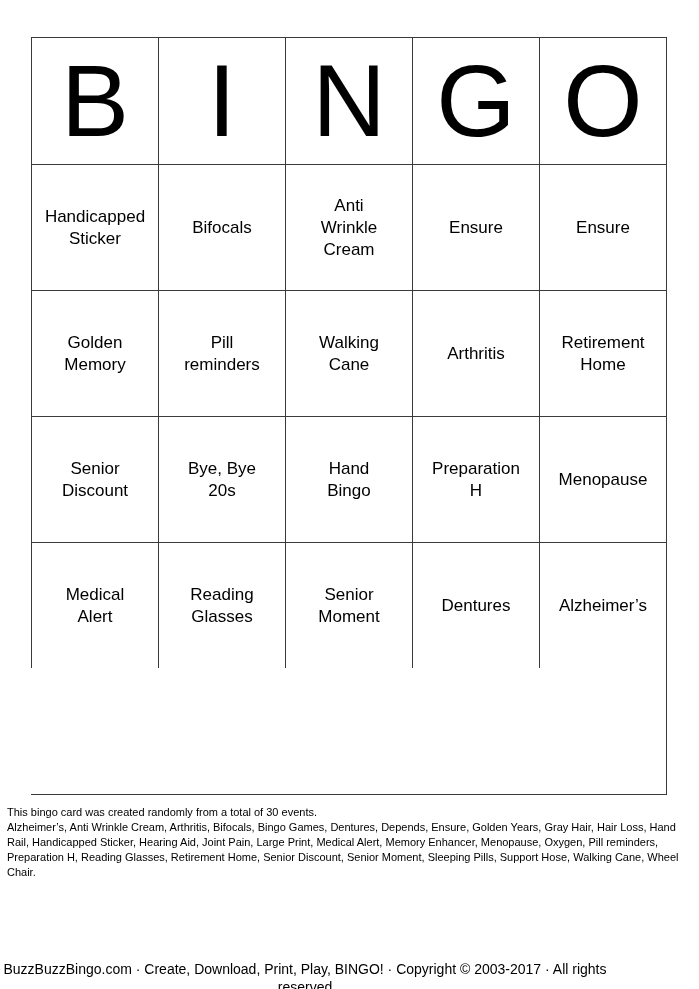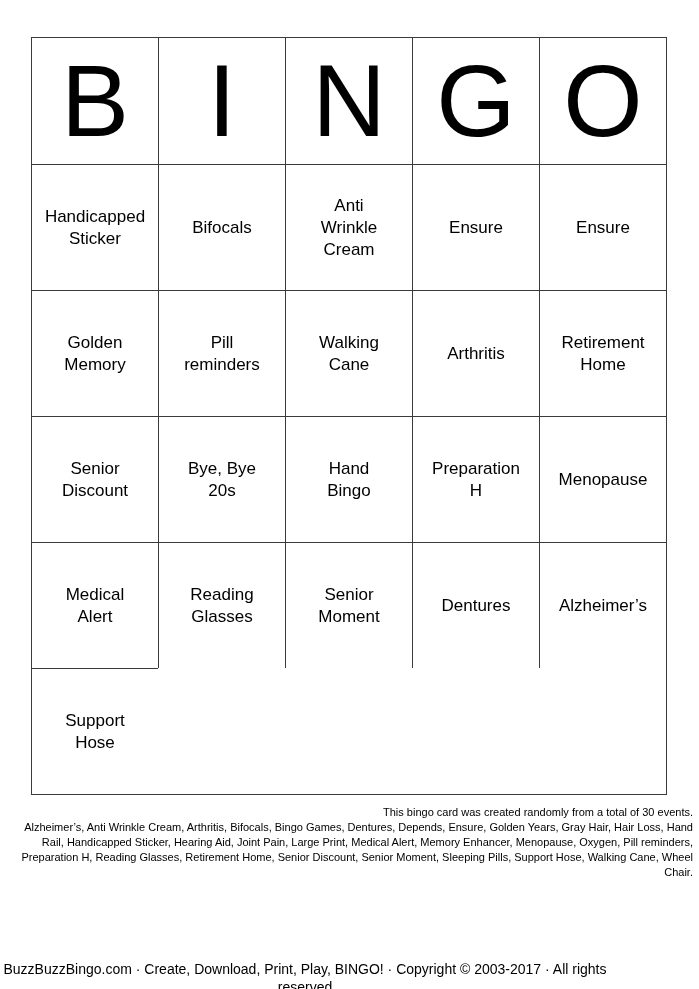--- a/index.html
+++ b/index.html
@@ -49,21 +49,21 @@
     white-space: pre-line;
     padding: 4px 6px;
   }
   .footer-block {
     position: absolute;
     left: 7px;
     top: 805px;
     width: 686px;
     font-size: 11px;
     line-height: 15px;
-    text-align: right;
+    text-align: left;
   }
   .footer-block div { margin: 0; }
   .credit {
     position: absolute;
     left: 0;
     top: 960px;
     width: 610px;
     text-align: center;
     font-size: 14px;
     line-height: 18px;
@@ -110,22 +110,20 @@
   <div class="cell">Menopause</div>
   <div class="cell">Medical
 Alert</div>
 
   <div class="cell">Reading
 Glasses</div>
   <div class="cell">Senior
 Moment</div>
   <div class="cell">Dentures</div>
   <div class="cell">Alzheimer’s</div>
-  <div class="cell">Support
-Hose</div>
 </div>
 
 <div class="footer-block">
   <div>This bingo card was created randomly from a total of 30 events.</div>
   <div>Alzheimer’s, Anti Wrinkle Cream, Arthritis, Bifocals, Bingo Games, Dentures, Depends, Ensure, Golden Years, Gray Hair, Hair Loss, Hand Rail, Handicapped Sticker, Hearing Aid, Joint Pain, Large Print, Medical Alert, Memory Enhancer, Menopause, Oxygen, Pill reminders, Preparation H, Reading Glasses, Retirement Home, Senior Discount, Senior Moment, Sleeping Pills, Support Hose, Walking Cane, Wheel Chair.</div>
 </div>
 
 <div class="credit">BuzzBuzzBingo.com · Create, Download, Print, Play, BINGO! · Copyright © 2003-2017 · All rights reserved</div>
 
 </body></html>

